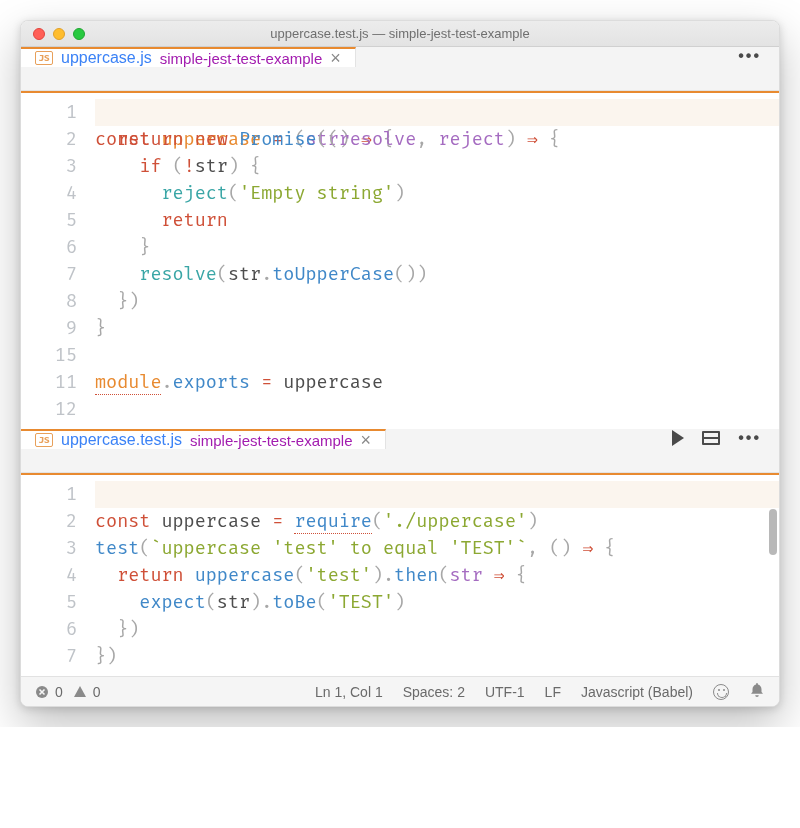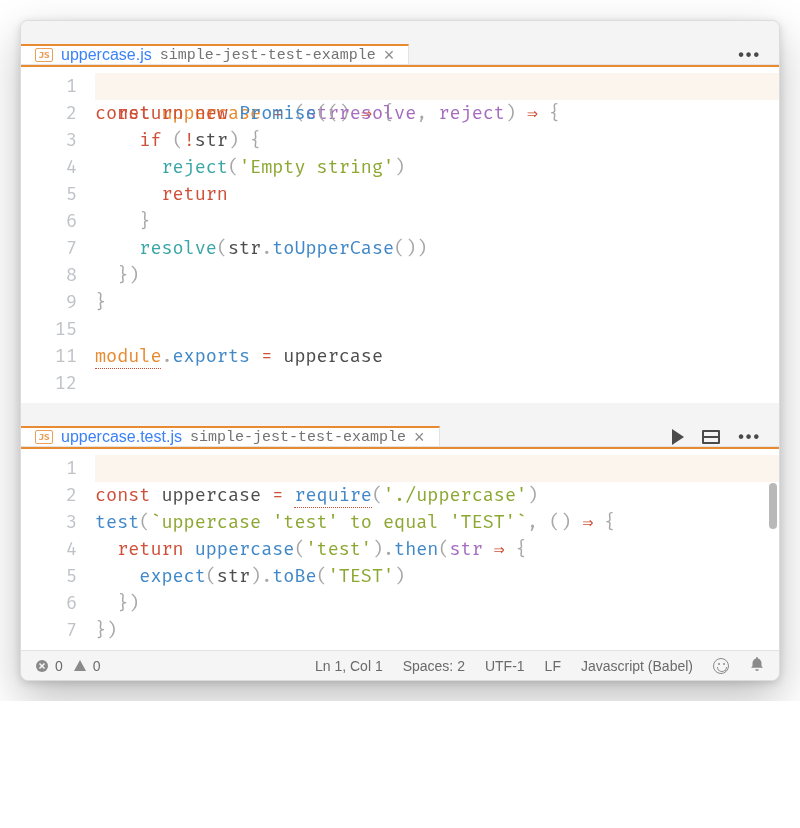--- a/index.html
+++ b/index.html
@@ -66,38 +66,38 @@
   .wintitle {
     position: absolute; left:0; right:0;
     text-align: center;
     font-size: 13px;
     color: #6f6f6f;
     pointer-events: none;
   }
   
   .tabbar {
     display: flex;
-    align-items: flex-end;
+    align-items: flex-start;
     background: var(--tab-bg);
     border-bottom: 1px solid var(--tab-border);
     height: 44px;
   }
   .tab {
     display: flex;
     align-items: center;
     gap: 8px;
     padding: 0 14px;
     background: var(--tab-active-bg);
     border-right: 1px solid var(--tab-border);
     border-top: 2px solid var(--orange);
     position: relative;
     font-size: 16px;
   }
   .tab .fname { color: #3b82f6; }
-  .tab .proj  { color: #737373; font-size: 15px; font-family: Liberation Mono, monospace; }
+  .tab .proj  { color: #a21caf; font-size: 15px; }
   .tab .close { color: #8a8a8a; font-size: 18px; line-height: 1; cursor: pointer; }
   .tab .jsicon {
     width: 18px; height: 14px;
     border: 1.5px solid #e8a05a;
     border-radius: 2px;
     display: flex; align-items:center; justify-content:center;
     font-size: 9px; font-weight: 700; color: #e8a05a;
     font-family: var(--mono);
   }
   .tabspacer { flex: 1; background: var(--tab-bg); }
@@ -178,20 +178,28 @@
   }
   .smiley::before{content:"";position:absolute;width:2px;height:2px;background:#8a8a8a;border-radius:50%;top:4px;left:4px;box-shadow:5px 0 0 #8a8a8a;}
   .smiley::after{content:"";position:absolute;width:8px;height:4px;border:1.5px solid #8a8a8a;border-top:none;border-radius:0 0 8px 8px;top:8px;left:3px;}
   .bell { font-size:16px; color:#8a8a8a; }
 </style>
 </head>
 <body>
 
 <div class="frame">
 
+  <div class="titlebar">
+    <div class="traffic">
+      <span class="t-close"></span>
+      <span class="t-min"></span>
+      <span class="t-max"></span>
+    </div>
+    <div class="wintitle">uppercase.test.js — simple-jest-test-example</div>
+  </div>
 
   <div class="tabbar">
     <div class="tab">
       <span class="jsicon">JS</span>
       <span class="fname">uppercase.js</span>
       <span class="proj">simple-jest-test-example</span>
       <span class="close">×</span>
     </div>
     <div class="tabspacer"></div>
     <div class="tabactions">

